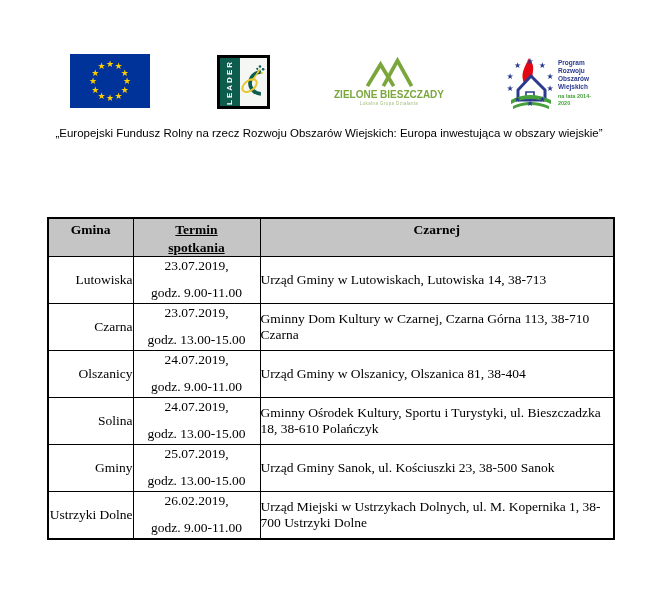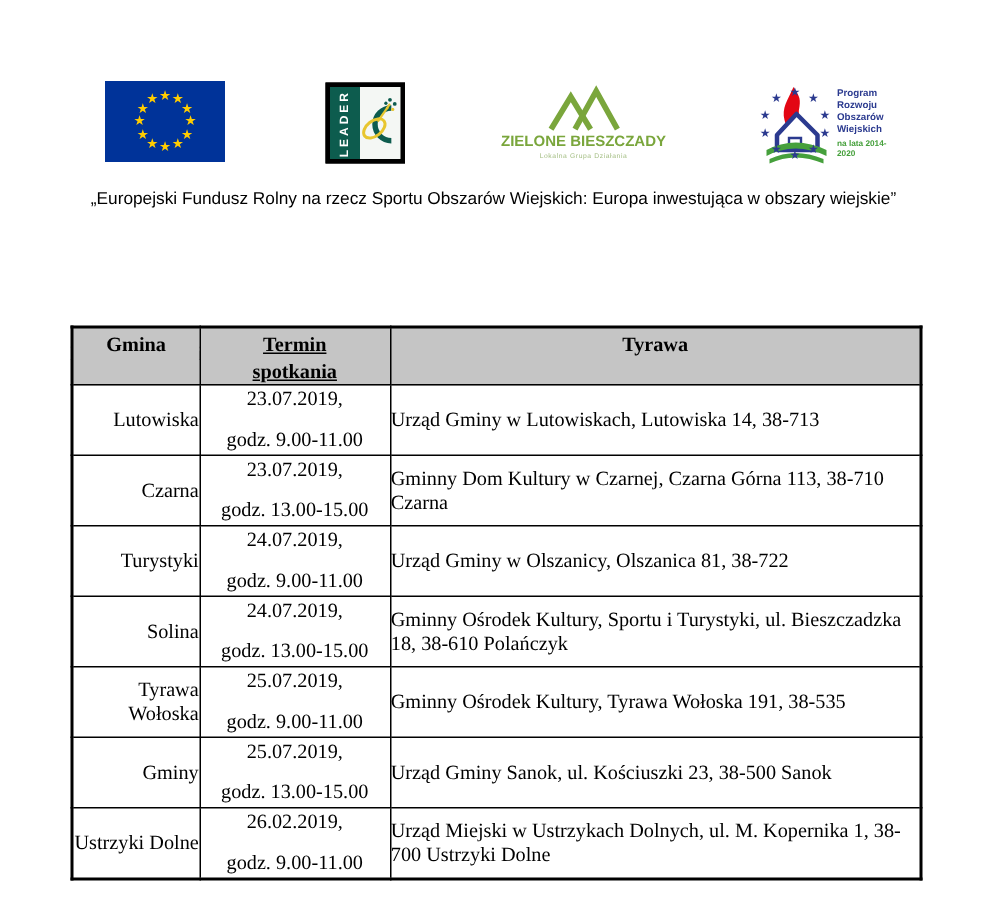--- a/index.html
+++ b/index.html
@@ -148,35 +148,35 @@
       <span class="gen-star" style="left: 6.02781px; top: 34.4894px;">★</span>
       <span class="gen-star" style="left: 6.02781px; top: 21.5106px;">★</span>
       <span class="gen-star" style="left: 13.6565px; top: 11.0106px;">★</span>
     </div>
   <div class="prow-text">
     <span>Program Rozwoju Obszarów Wiejskich</span>
     <span class="prow-years">na lata 2014-2020</span>
   </div>
 </div>
 
-<div class="funding">„Europejski Fundusz Rolny na rzecz Sportu Obszarów Wiejskich: Europa inwestująca w obszary wiejskie”</div>
+<div class="funding">„Europejski Fundusz Rolny na rzecz Rozwoju Obszarów Wiejskich: Europa inwestująca w obszary wiejskie”</div>
 
 <div class="section-heading">Miejsca i terminy spotkań:</div>
 
 <table class="meetings">
   <colgroup>
       <col class="c1">
       <col class="c2">
       <col class="c3">
     </colgroup>
   <thead>
     <tr>
       <th>Gmina</th>
       <th><span class="wrap-narrow">Termin spotkania</span></th>
-      <th>Tyrawa</th>
+      <th>Czarnej</th>
     </tr>
   </thead>
   <tbody>
     <tr>
       <td class="gmina">Lutowiska</td>
       <td class="termin">
           <div class="termin-box">
             <span>23.07.2019,</span>
             <span>godz. 9.00-11.00</span>
           </div>
@@ -187,50 +187,40 @@
       <td class="gmina">Czarna</td>
       <td class="termin">
           <div class="termin-box">
             <span>23.07.2019,</span>
             <span>godz. 13.00-15.00</span>
           </div>
         </td>
       <td class="miejsce">Gminny Dom Kultury w Czarnej, Czarna Górna 113, 38-710 Czarna</td>
     </tr>
     <tr>
-      <td class="gmina">Turystyki</td>
+      <td class="gmina">Olszanicy</td>
       <td class="termin">
           <div class="termin-box">
             <span>24.07.2019,</span>
             <span>godz. 9.00-11.00</span>
           </div>
         </td>
-      <td class="miejsce">Urząd Gminy w Olszanicy, Olszanica 81, 38-722</td>
+      <td class="miejsce">Urząd Gminy w Olszanicy, Olszanica 81, 38-404</td>
     </tr>
     <tr>
       <td class="gmina">Solina</td>
       <td class="termin">
           <div class="termin-box">
             <span>24.07.2019,</span>
             <span>godz. 13.00-15.00</span>
           </div>
         </td>
       <td class="miejsce">Gminny Ośrodek Kultury, Sportu i Turystyki, ul. Bieszczadzka 18, 38-610 Polańczyk</td>
     </tr>
     <tr>
-      <td class="gmina">Tyrawa Wołoska</td>
-      <td class="termin">
-          <div class="termin-box">
-            <span>25.07.2019,</span>
-            <span>godz. 9.00-11.00</span>
-          </div>
-        </td>
-      <td class="miejsce">Gminny Ośrodek Kultury, Tyrawa Wołoska 191, 38-535</td>
-    </tr>
-    <tr>
       <td class="gmina">Gminy</td>
       <td class="termin">
           <div class="termin-box">
             <span>25.07.2019,</span>
             <span>godz. 13.00-15.00</span>
           </div>
         </td>
       <td class="miejsce">Urząd Gminy Sanok, ul. Kościuszki 23, 38-500 Sanok</td>
     </tr>
     <tr>

